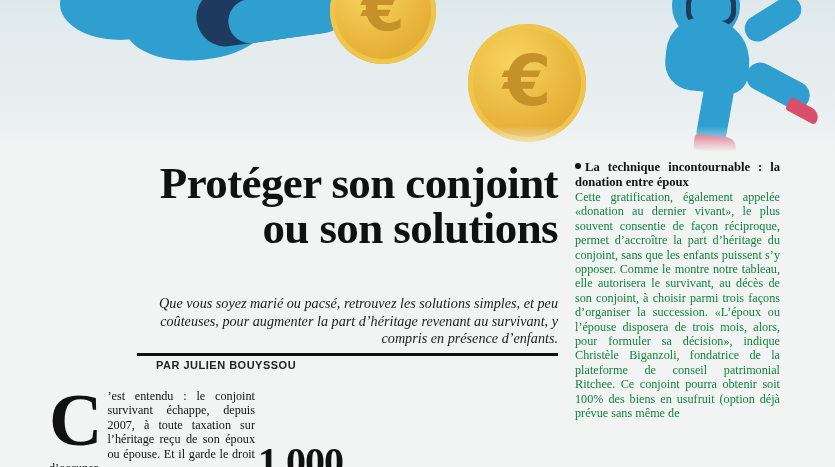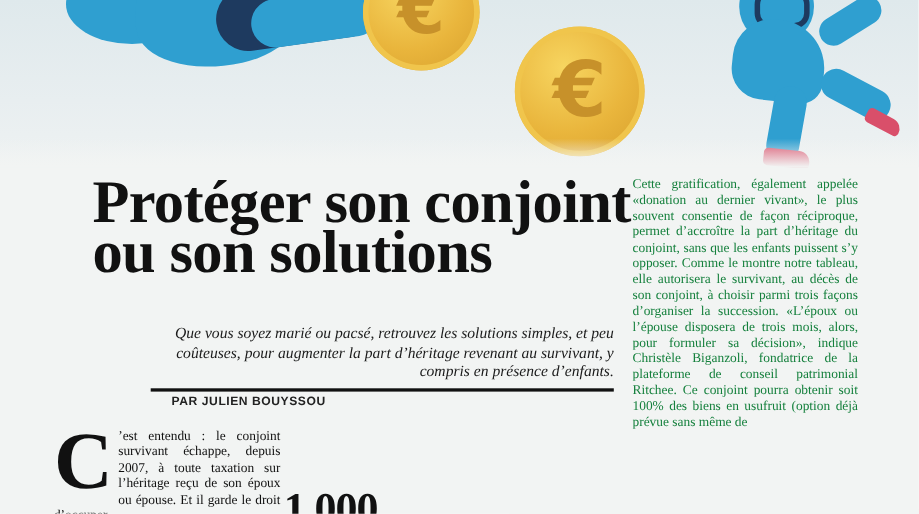--- a/index.html
+++ b/index.html
@@ -169,28 +169,29 @@
   .article {
     position: absolute;
     left: 0; top: 152px;
     width: 835px;
     height: 315px;
     background: #f2f4f3;
   }
 
   .headline {
     position: absolute;
-    left: 84px; top: 9px;
+    left: 68px; top: 9px;
     width: 490px;
     font-family: "Liberation Serif", serif;
     font-weight: bold;
-    font-size: 55px;
+    font-size: 45px;
     line-height: 45px;
     letter-spacing: -0.6px;
     color: #111111;
+    text-align: right;
   }
   .headline .l1 { display: block; }
   .headline .l2 { display: block; }
 
   .standfirst {
     position: absolute;
     left: 140px; top: 143px;
     width: 418px;
     font-family: "Liberation Serif", serif;
     font-style: italic;
@@ -339,17 +340,20 @@
 
     <div class="col col-1">
       <span class="dropcap">C</span>
       <span>’est entendu : le conjoint survivant échappe, depuis 2007, à toute taxation sur l’héritage reçu de son époux ou épouse. Et il garde le droit d’occuper</span>
     </div>
 
     <div class="bignum">1 000</div>
 
 
     <div class="col col-3">
+      <p class="kicker">
+        <span class="bullet"></span><span>La technique incontournable : la donation entre époux</span>
+      </p>
       <div class="body">Cette gratification, également appelée «donation au dernier vivant», le plus souvent consentie de façon réciproque, permet d’accroître la part d’héritage du conjoint, sans que les enfants puissent s’y opposer. Comme le montre notre tableau, elle autorisera le survivant, au décès de son conjoint, à choisir parmi trois façons d’organiser la succession. «L’époux ou l’épouse disposera de trois mois, alors, pour formuler sa décision», indique Christèle Biganzoli, fondatrice de la plateforme de conseil patrimonial Ritchee. Ce conjoint pourra obtenir soit 100% des biens en usufruit (option déjà prévue sans même de</div>
     </div>
 
   </div>
 </div>
 
 </body></html>

